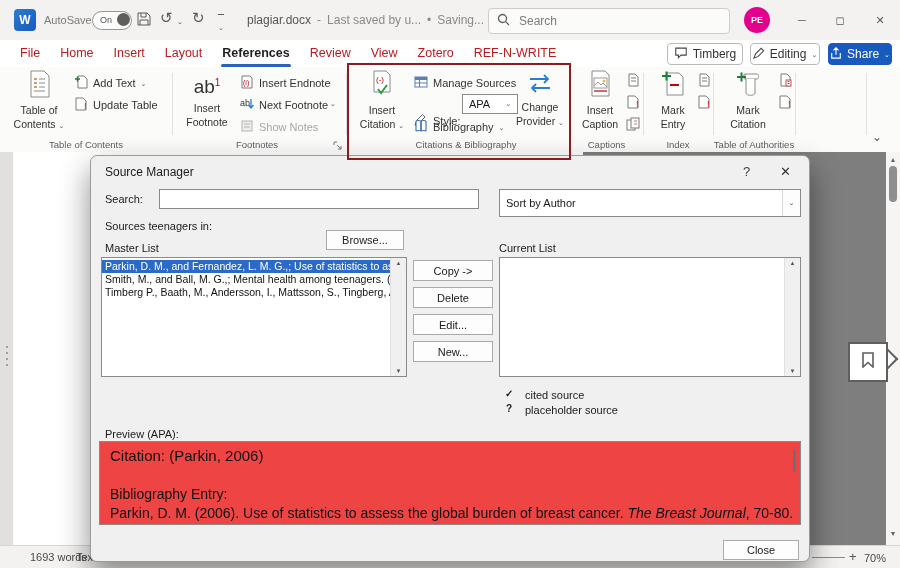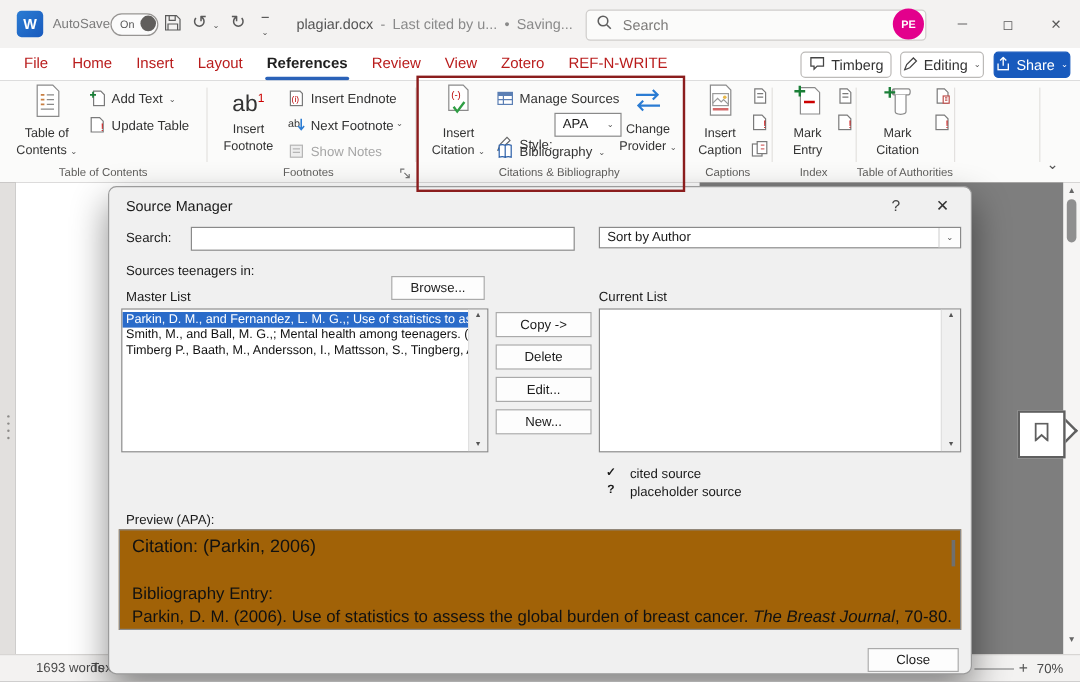--- a/index.html
+++ b/index.html
@@ -7,21 +7,21 @@
   .abs{position:absolute}
   .nw{white-space:nowrap}
   
   .titlebar{position:absolute;left:0;top:0;width:900px;height:40px;background:#f3f2f1}
   .logo{position:absolute;left:14px;top:9px;width:22px;height:22px;border-radius:4px;background:linear-gradient(135deg,#2b7cd3,#185abd);color:#fff;font-size:12px;font-weight:bold;display:flex;align-items:center;justify-content:center}
   .autosave-label{position:absolute;left:44px;top:14px;font-size:11px;color:#7b7b7b}
   .toggle{position:absolute;left:92px;top:11px;width:38px;height:17px;border:1px solid #979593;border-radius:10px;background:#fbfbfb}
   .toggle .on{position:absolute;left:7px;top:3px;font-size:9px;color:#555}
   .toggle .knob{position:absolute;right:1px;top:1px;width:13px;height:13px;border-radius:50%;background:#605e5c}
   .qat{color:#5a5a5a}
-  .search{position:absolute;left:488px;top:8px;width:284px;height:24px;background:#fbfbfa;border:1px solid #cfcdcb;border-radius:4px;display:flex;align-items:center;padding:12px 8px;box-sizing:border-box;gap:7px}
+  .search{position:absolute;left:488px;top:8px;width:242px;height:24px;background:#fbfbfa;border:1px solid #cfcdcb;border-radius:4px;display:flex;align-items:center;padding:12px 8px;box-sizing:border-box;gap:7px}
   .search input{border:none;outline:none;background:transparent;font-size:12px;color:#444;font-family:"Liberation Sans",sans-serif;width:180px}
   .search input::placeholder{color:#7d7b79}
   .avatar{position:absolute;left:744px;top:7px;width:26px;height:26px;border-radius:50%;background:#e3008c;color:#fff;font-size:9px;font-weight:bold;display:flex;align-items:center;justify-content:center}
   .winbtn{position:absolute;top:0;width:34px;height:40px;display:flex;align-items:center;justify-content:center;color:#5a5a5a;font-size:11px}
   
   .tabsrow{position:absolute;left:0;top:40px;width:900px;height:27px;background:#fff}
   .tabs{position:absolute;left:10px;top:0;height:27px;display:flex}
   .tab{padding:6px 10px 0 10px;font-size:12.5px;color:#b91c1c;position:relative}
   .tab.active{font-weight:bold;color:#1f1f1f}
   .tab.active::after{content:"";position:absolute;left:9px;right:9px;bottom:0;height:3px;border-radius:2px;background:#2a62b8}
@@ -56,21 +56,21 @@
   .combo{position:absolute;background:#fff;border:1px solid #8a8a8a;box-sizing:border-box;display:flex;align-items:center}
   .combo .val{flex:1;padding-left:6px;font-size:11px;color:#1a1a1a}
   .combo .arrow{width:17px;height:100%;border-left:1px solid #d6d6d6;display:flex;align-items:center;justify-content:center;font-size:7px;color:#555;background:#fdfdfd}
   .dbtn{position:absolute;background:#fdfdfd;border:1px solid #aaa;border-radius:0;font-size:11px;color:#1a1a1a;display:flex;align-items:center;justify-content:center;box-sizing:border-box}
   .listbox{position:absolute;background:#fff;border:1px solid #8a8a8a;box-sizing:border-box;overflow:hidden}
   .scrollcol{position:absolute;right:0;top:0;bottom:0;width:15px;background:#f0f0f0;border-left:1px solid #e0e0e0}
   .scrollcol .up{position:absolute;top:2px;left:0;right:0;text-align:center;font-size:6px;color:#555}
   .scrollcol .dn{position:absolute;bottom:2px;left:0;right:0;text-align:center;font-size:6px;color:#555}
   .mitem{height:13px;line-height:13px;font-size:10.5px;padding-left:3px;white-space:nowrap;overflow:hidden;color:#111;margin-right:15px}
   .mitem.sel{background:#2a6bc9;color:#fff}
-  .previewbox{position:absolute;left:8px;top:285px;width:702px;height:84px;background:#a16207;border:1px solid #8a8a8a;box-sizing:border-box;overflow:hidden}
+  .previewbox{position:absolute;left:8px;top:285px;width:702px;height:84px;background:#ef4444;border:1px solid #8a8a8a;box-sizing:border-box;overflow:hidden}
   .pline{position:absolute;left:10px;white-space:nowrap;color:#111}
 </style>
 </head>
 <body>
 
 <div class="titlebar">
   <div class="logo">
       <span>W</span>
     </div>
   <span class="autosave-label">AutoSave</span>
@@ -84,21 +84,21 @@
         <path d="M5 2v4h5V2M4 14V9h8v5" fill="none" stroke="#5a5a5a"></path>
       </svg>
   </span>
   <span class="abs qat" style="left:160px;top:9px;font-size:15px">↺</span>
   <span class="abs chev" style="left:177px;top:18px">⌄</span>
   <span class="abs qat" style="left:192px;top:9px;font-size:15px">↻</span>
   <span class="abs" style="left:218px;top:14px;border-top:1px solid #5a5a5a;padding-top:1px"><span class="chev">⌄</span></span>
   <div class="abs nw" style="left:247px;top:13px;font-size:12px;color:#8a8a8a;display:flex;gap:6px">
     <span style="color:#555">plagiar.docx</span>
     <span>-</span>
-    <span>Last cited by u...</span>
+    <span>Last saved by u...</span>
     <span>•</span>
     <span>Saving...</span>
   </div>
   <div class="search">
     <span>
       <svg width="13" height="13" viewBox="0 0 13 13">
           <circle cx="5.5" cy="5.5" r="4" fill="none" stroke="#5f5f5f" stroke-width="1.3"></circle>
           <path d="M8.6 8.6L12 12" stroke="#5f5f5f" stroke-width="1.3"></path>
         </svg>
     </span>
@@ -380,21 +380,21 @@
   <span class="abs" style="left:864px;top:6px">70%</span>
 </div>
 
 <div class="dialog">
   <span class="dlabel" style="left:14px;top:9px;font-size:12px">Source Manager</span>
   <span class="dlabel" style="left:652px;top:8px;font-size:13px;color:#444">?</span>
   <span class="dlabel" style="left:689px;top:8px;font-size:13px;color:#333">✕</span>
 
   <span class="dlabel" style="left:14px;top:37px">Search:</span>
   <input class="dinput" style="left: 68px; top: 33px; width: 320px; height: 20px; font-size: 11px; font-family: &quot;Liberation Sans&quot;, sans-serif;">
-  <div class="combo" style="left:408px;top:33px;width:302px;height:18px">
+  <div class="combo" style="left:408px;top:33px;width:302px;height:28px">
     <span class="val">Sort by Author</span>
     <span class="arrow">⌄</span>
   </div>
 
   <span class="dlabel" style="left:14px;top:64px">Sources teenagers in:</span>
   <span class="dlabel" style="left:14px;top:86px">Master List</span>
   <div class="dbtn" style="left:235px;top:74px;width:78px;height:20px">Browse...</div>
   <span class="dlabel" style="left:408px;top:86px">Current List</span>
 
   <div class="listbox" style="left:10px;top:101px;width:306px;height:120px">

